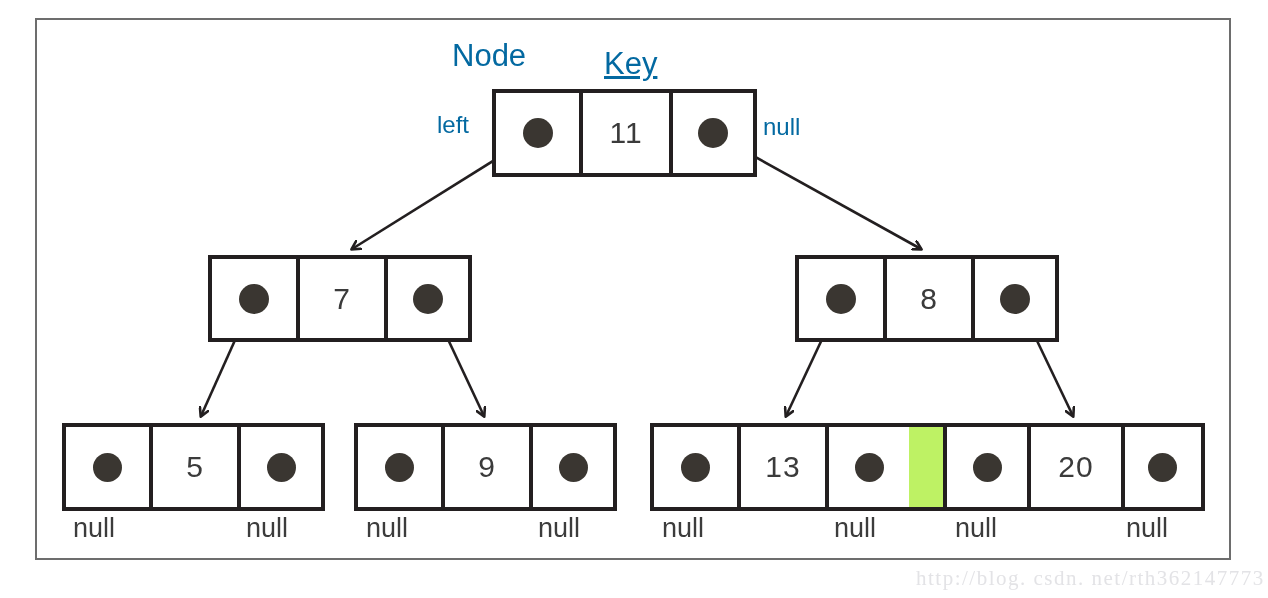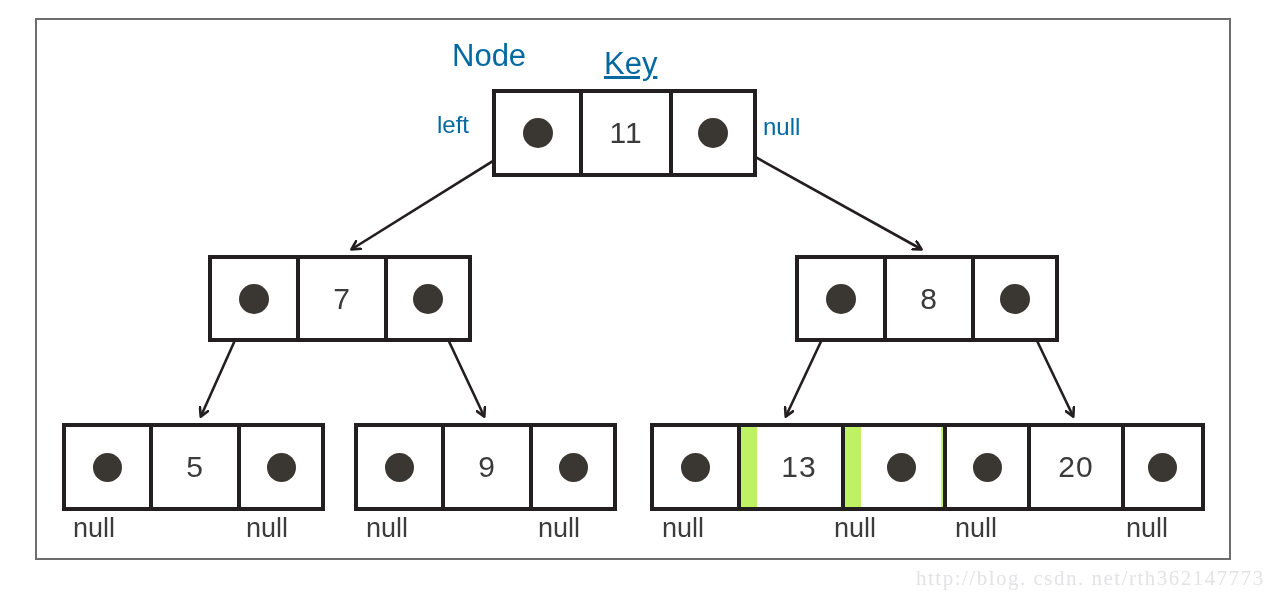--- a/index.html
+++ b/index.html
@@ -166,21 +166,21 @@
       <span class="dot" style="width:29px;height:29px;"></span>
     </div>
     <div class="cell key" style="width:88px;">9</div>
     <div class="cell last" style="width:80px;">
       <span class="dot" style="width:29px;height:29px;"></span>
     </div>
   </div>
   <div class="label nul" style="left:366px; top:513px;">null</div>
   <div class="label nul" style="left:538px; top:513px;">null</div>
 
-  <div class="node" style="left:650px; top:423px; width:311px; height:88px;gap:16px;">
+  <div class="node" style="left:650px; top:423px; width:311px; height:88px;">
     <div class="cell ptr" style="width:87px;">
       <span class="dot" style="width:29px;height:29px;"></span>
     </div>
     <div class="cell key" style="width:88px;">13</div>
     <div class="cell last" style="width:80px;">
       <span class="dot" style="width:29px;height:29px;"></span>
     </div>
   </div>
   <div class="label nul" style="left:662px; top:513px;">null</div>
   <div class="label nul" style="left:834px; top:513px;">null</div>

